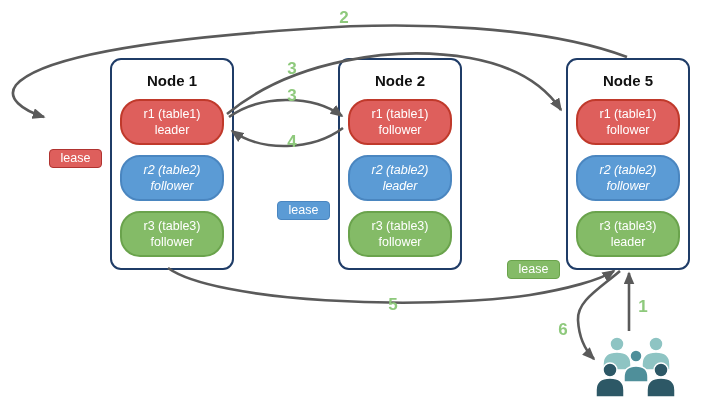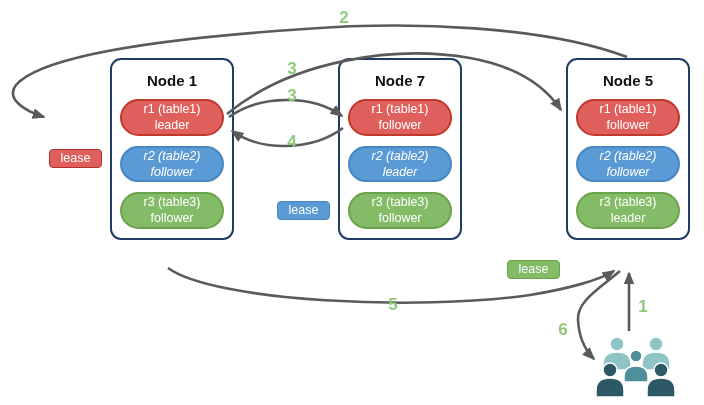--- a/index.html
+++ b/index.html
@@ -1,19 +1,19 @@
 <!DOCTYPE html>
 <html><head>
 <meta charset="utf-8">
 <style>
   html,body { margin:0; padding:0; background:#ffffff; font-family:"Liberation Sans", sans-serif; }
   .canvas { position:relative; width:704px; height:405px; background:#ffffff; overflow:hidden; }
 
   .node {
-    position:absolute; top:58px; width:124px; height:182px; box-sizing:border-box;
+    position:absolute; top:58px; width:124px; height:212px; box-sizing:border-box;
     background:#ffffff; border:2px solid #1f3c67; border-radius:11px;
     display:flex; flex-direction:column; align-items:center; padding-top:11px; z-index:2;
   }
   .node-title { font-size:15px; font-weight:700; color:#111111; height:20px; line-height:20px; margin-bottom:8px; }
 
   .range {
     width:104px; height:46px; box-sizing:border-box; border-radius:20px; border:2px solid transparent;
     color:#ffffff; font-size:12.5px; line-height:1.3; text-align:center;
     display:flex; flex-direction:column; justify-content:center; align-items:center; margin-bottom:10px;
   }
@@ -52,21 +52,21 @@
       <span>r2 (table2)</span>
       <span>follower</span>
     </div>
     <div class="range green">
       <span>r3 (table3)</span>
       <span>follower</span>
     </div>
   </div>
 
   <div class="node" style="left:338px;">
-    <div class="node-title">Node 7</div>
+    <div class="node-title">Node 2</div>
     <div class="range red">
       <span>r1 (table1)</span>
       <span>follower</span>
     </div>
     <div class="range blue">
       <span>r2 (table2)</span>
       <span>leader</span>
     </div>
     <div class="range green">
       <span>r3 (table3)</span>

